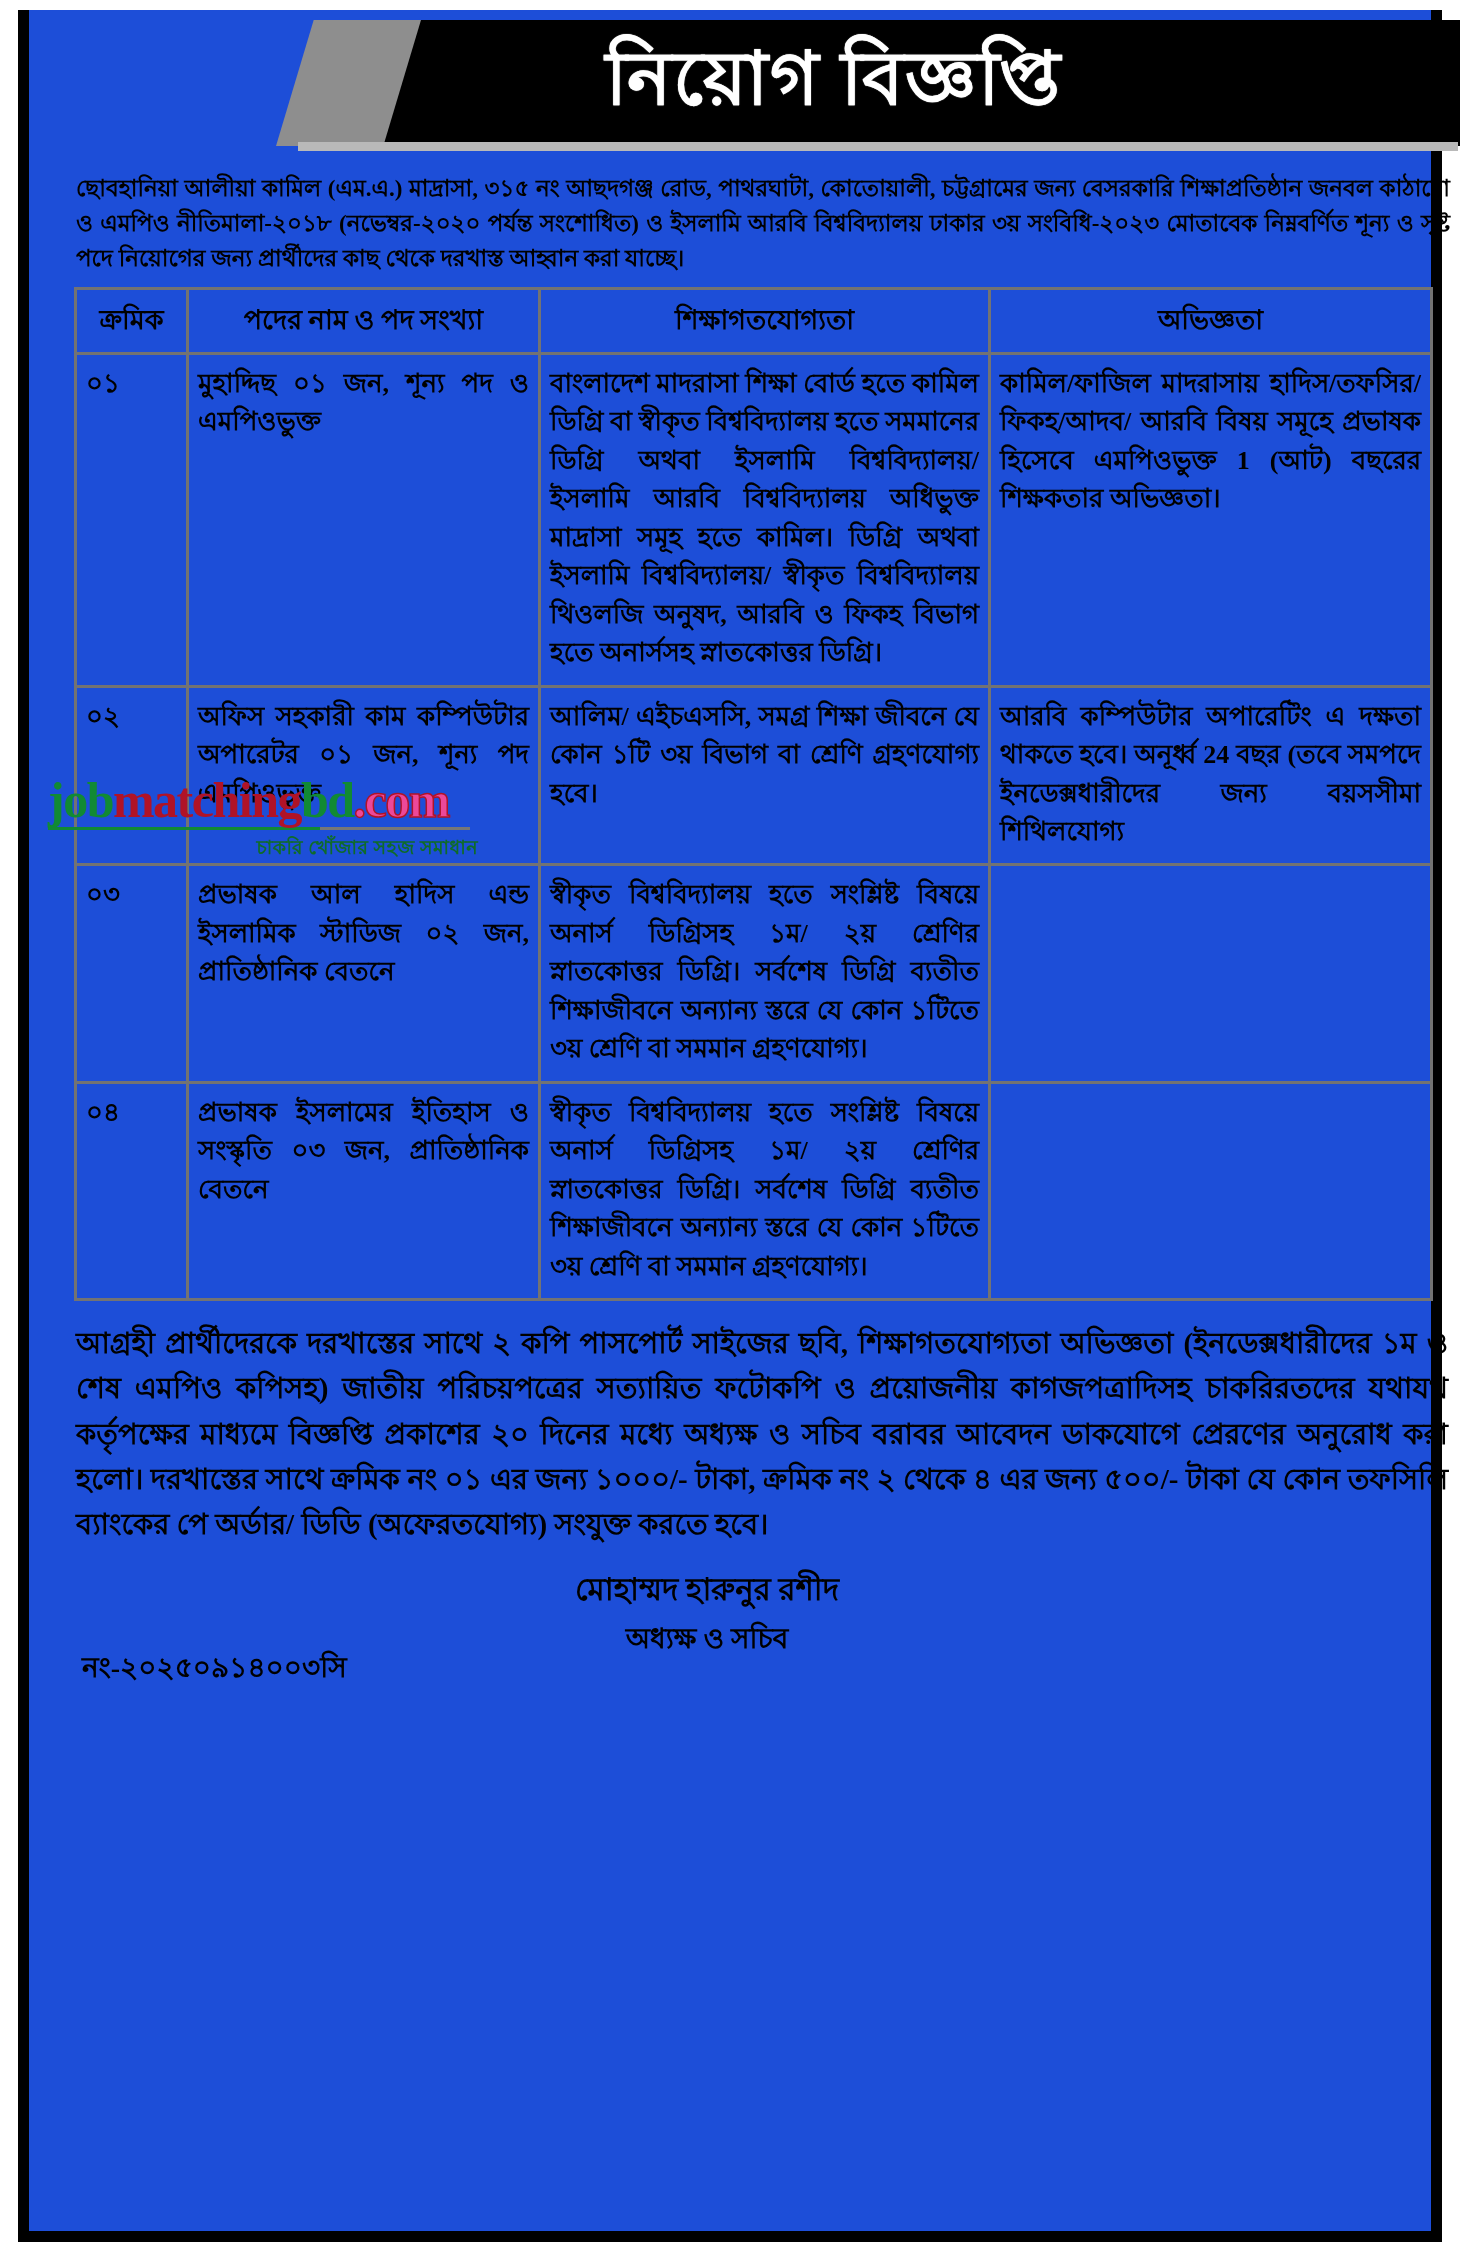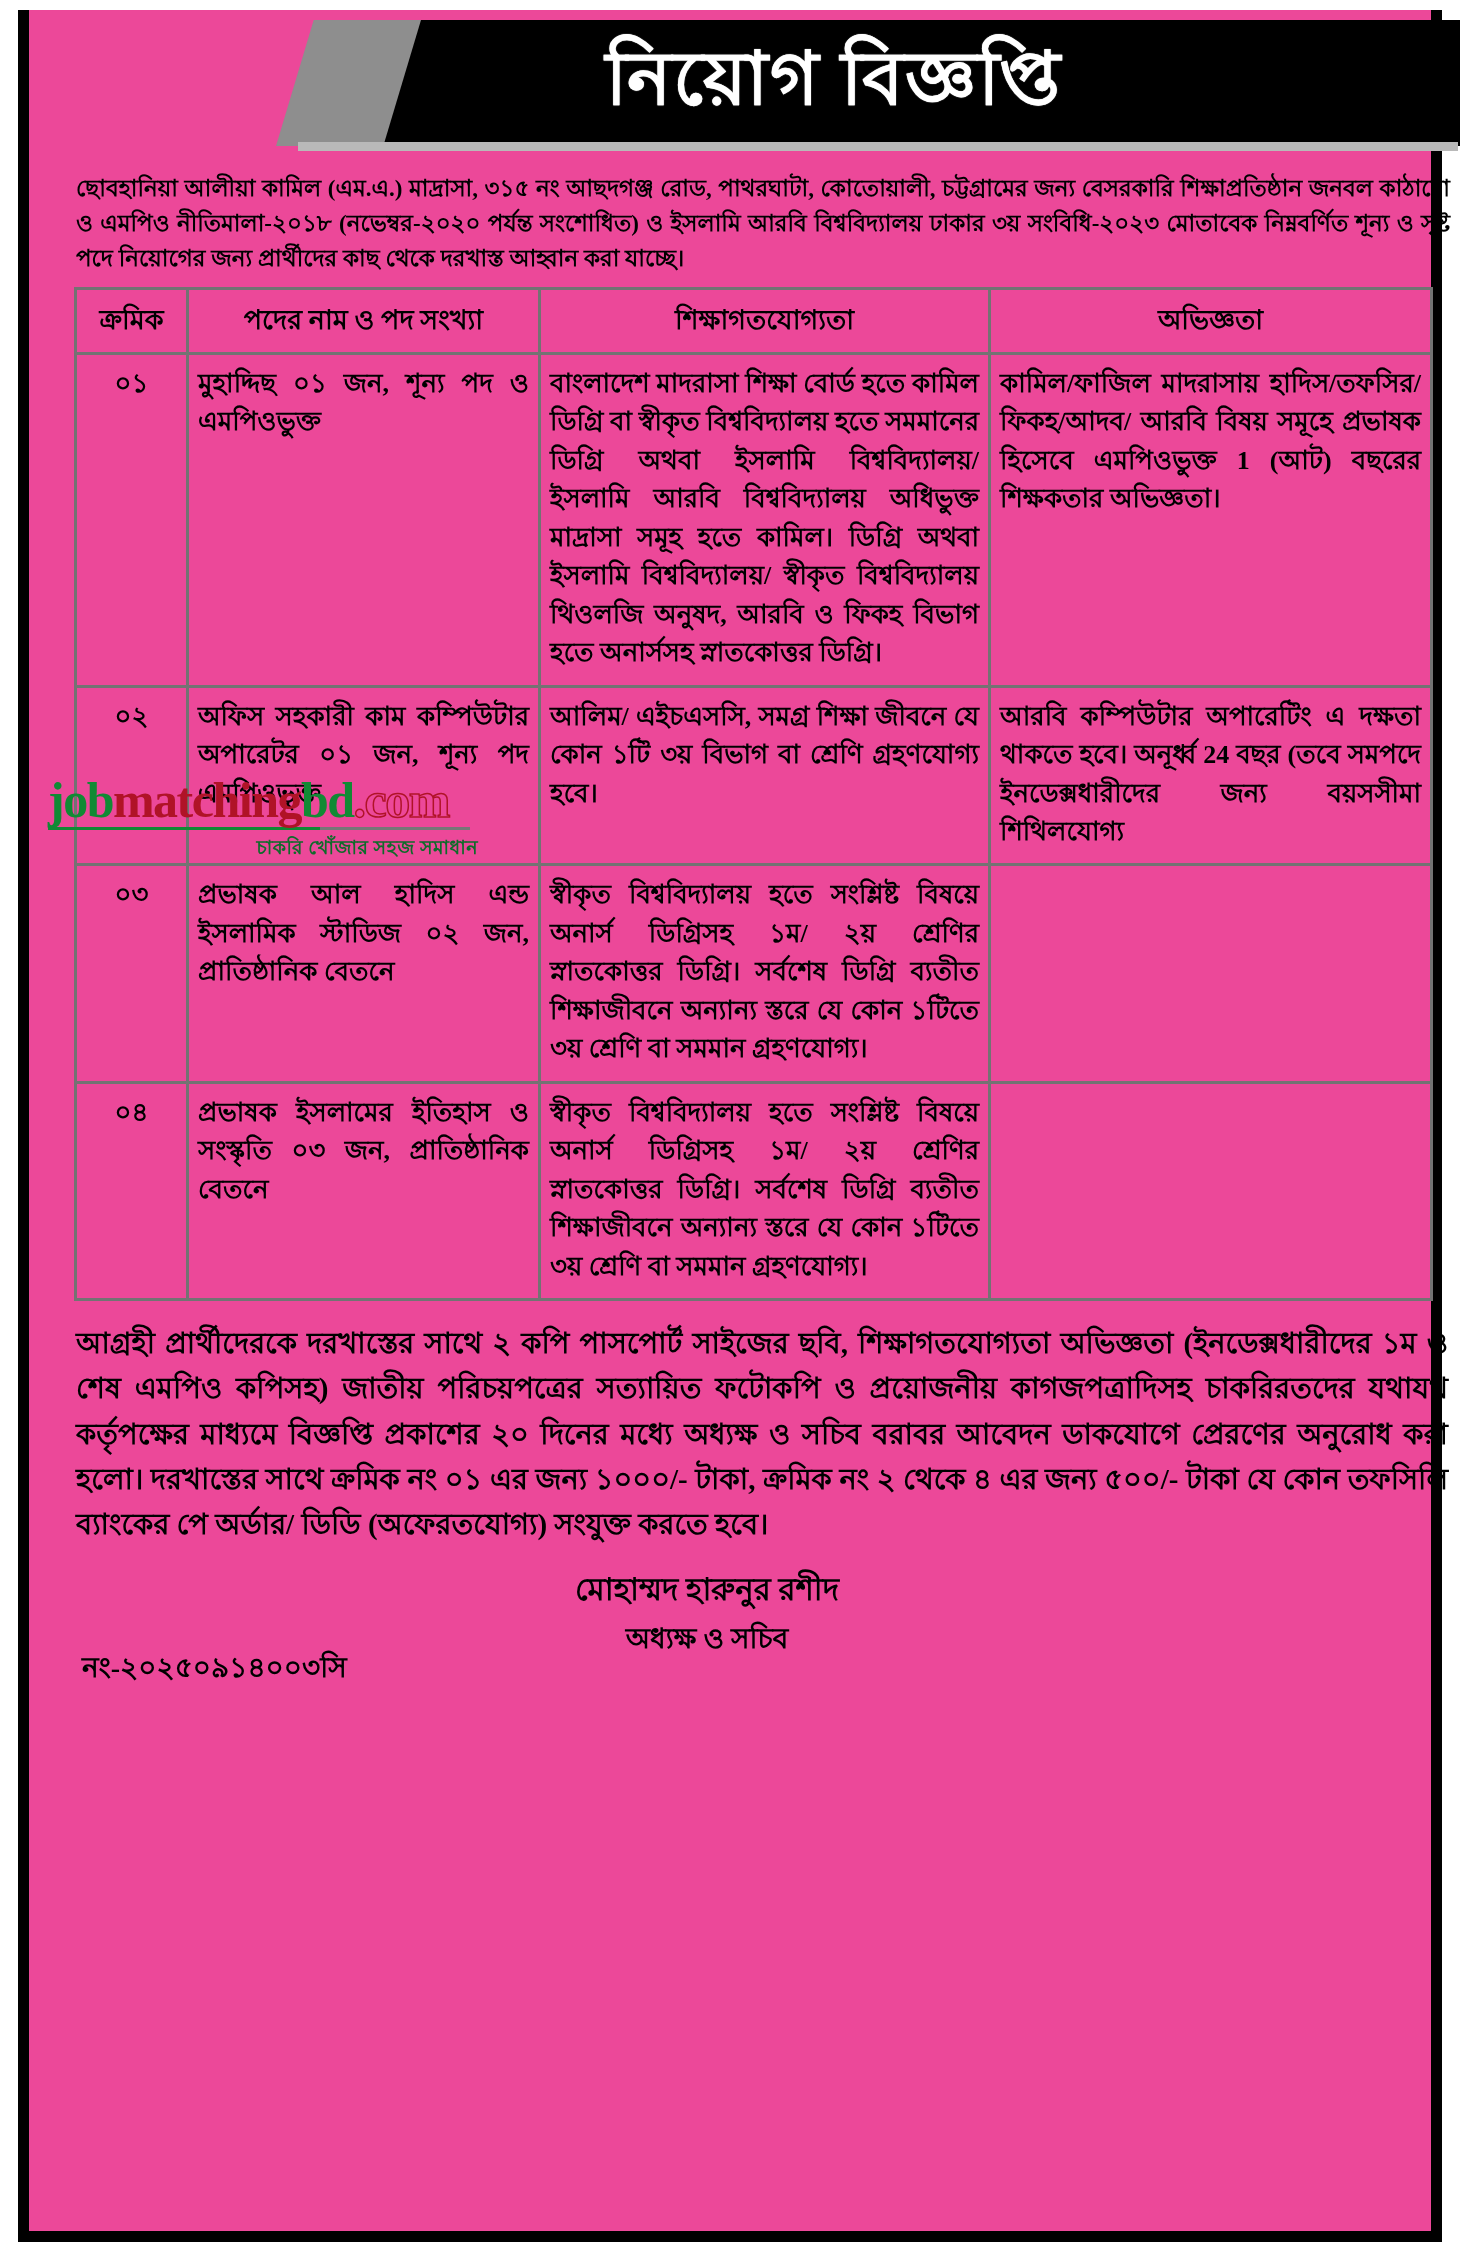--- a/index.html
+++ b/index.html
@@ -24,21 +24,21 @@
   .frame {
     position: absolute;
     left: 18px;
     top: 10px;
     width: 1424px;
     height: 2232px;
     border-left: 11px solid #000;
     border-right: 11px solid #000;
     border-bottom: 11px solid #000;
     box-sizing: border-box;
-    background: #ec4899;
+    background: #1d4ed8;
   }
   .inner {
     position: absolute;
     left: 29px;
     top: 10px;
     width: 1402px;
     height: 2222px;
     box-sizing: border-box;
   }
 
@@ -124,21 +124,21 @@
     vertical-align: middle;
     padding: 11px 6px;
     font-size: 27px;
   }
   col.c1 { width: 112px; }
   col.c2 { width: 352px; }
   col.c3 { width: 450px; }
   col.c4 { width: 442px; }
 
   td.serial {
-    text-align: center;
+    text-align: left;
     vertical-align: top;
     padding-top: 16px;
   }
   td.post { text-align: justify; text-justify: inter-word; }
   td.qual { text-align: justify; text-justify: inter-word; }
   td.exp  { text-align: justify; text-justify: inter-word; }
   td.empty { }
 
   
   .watermark {

